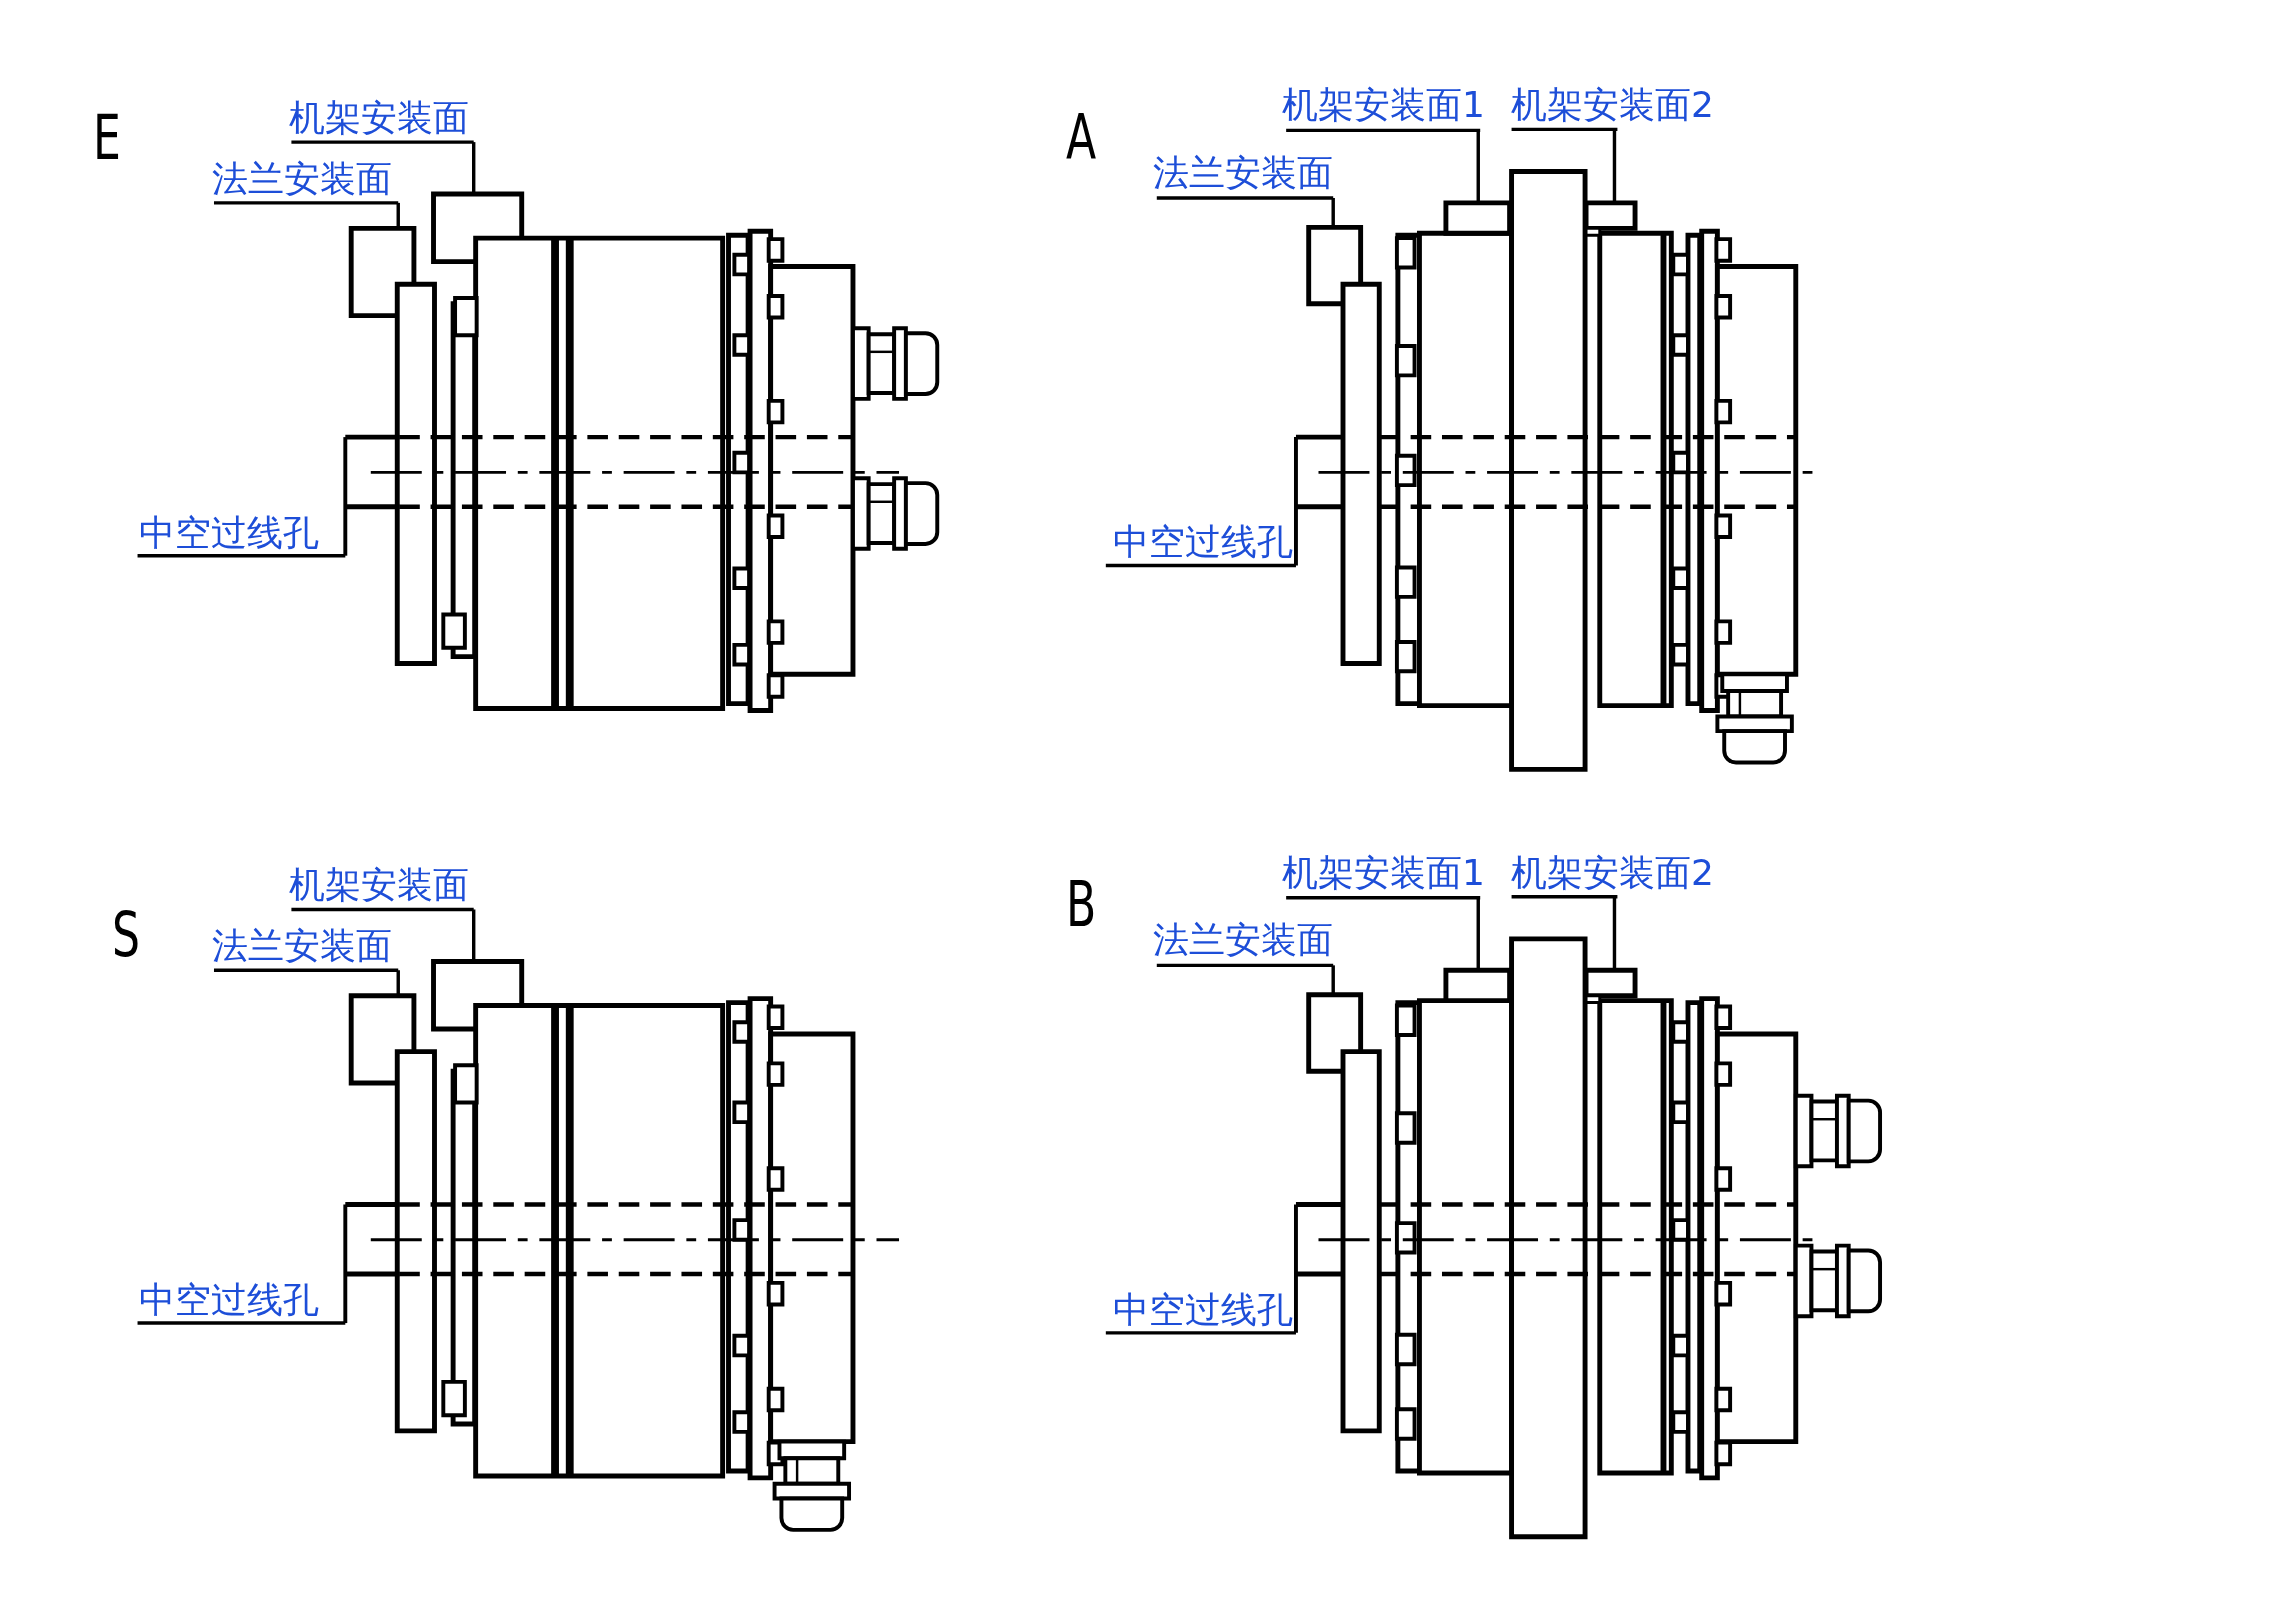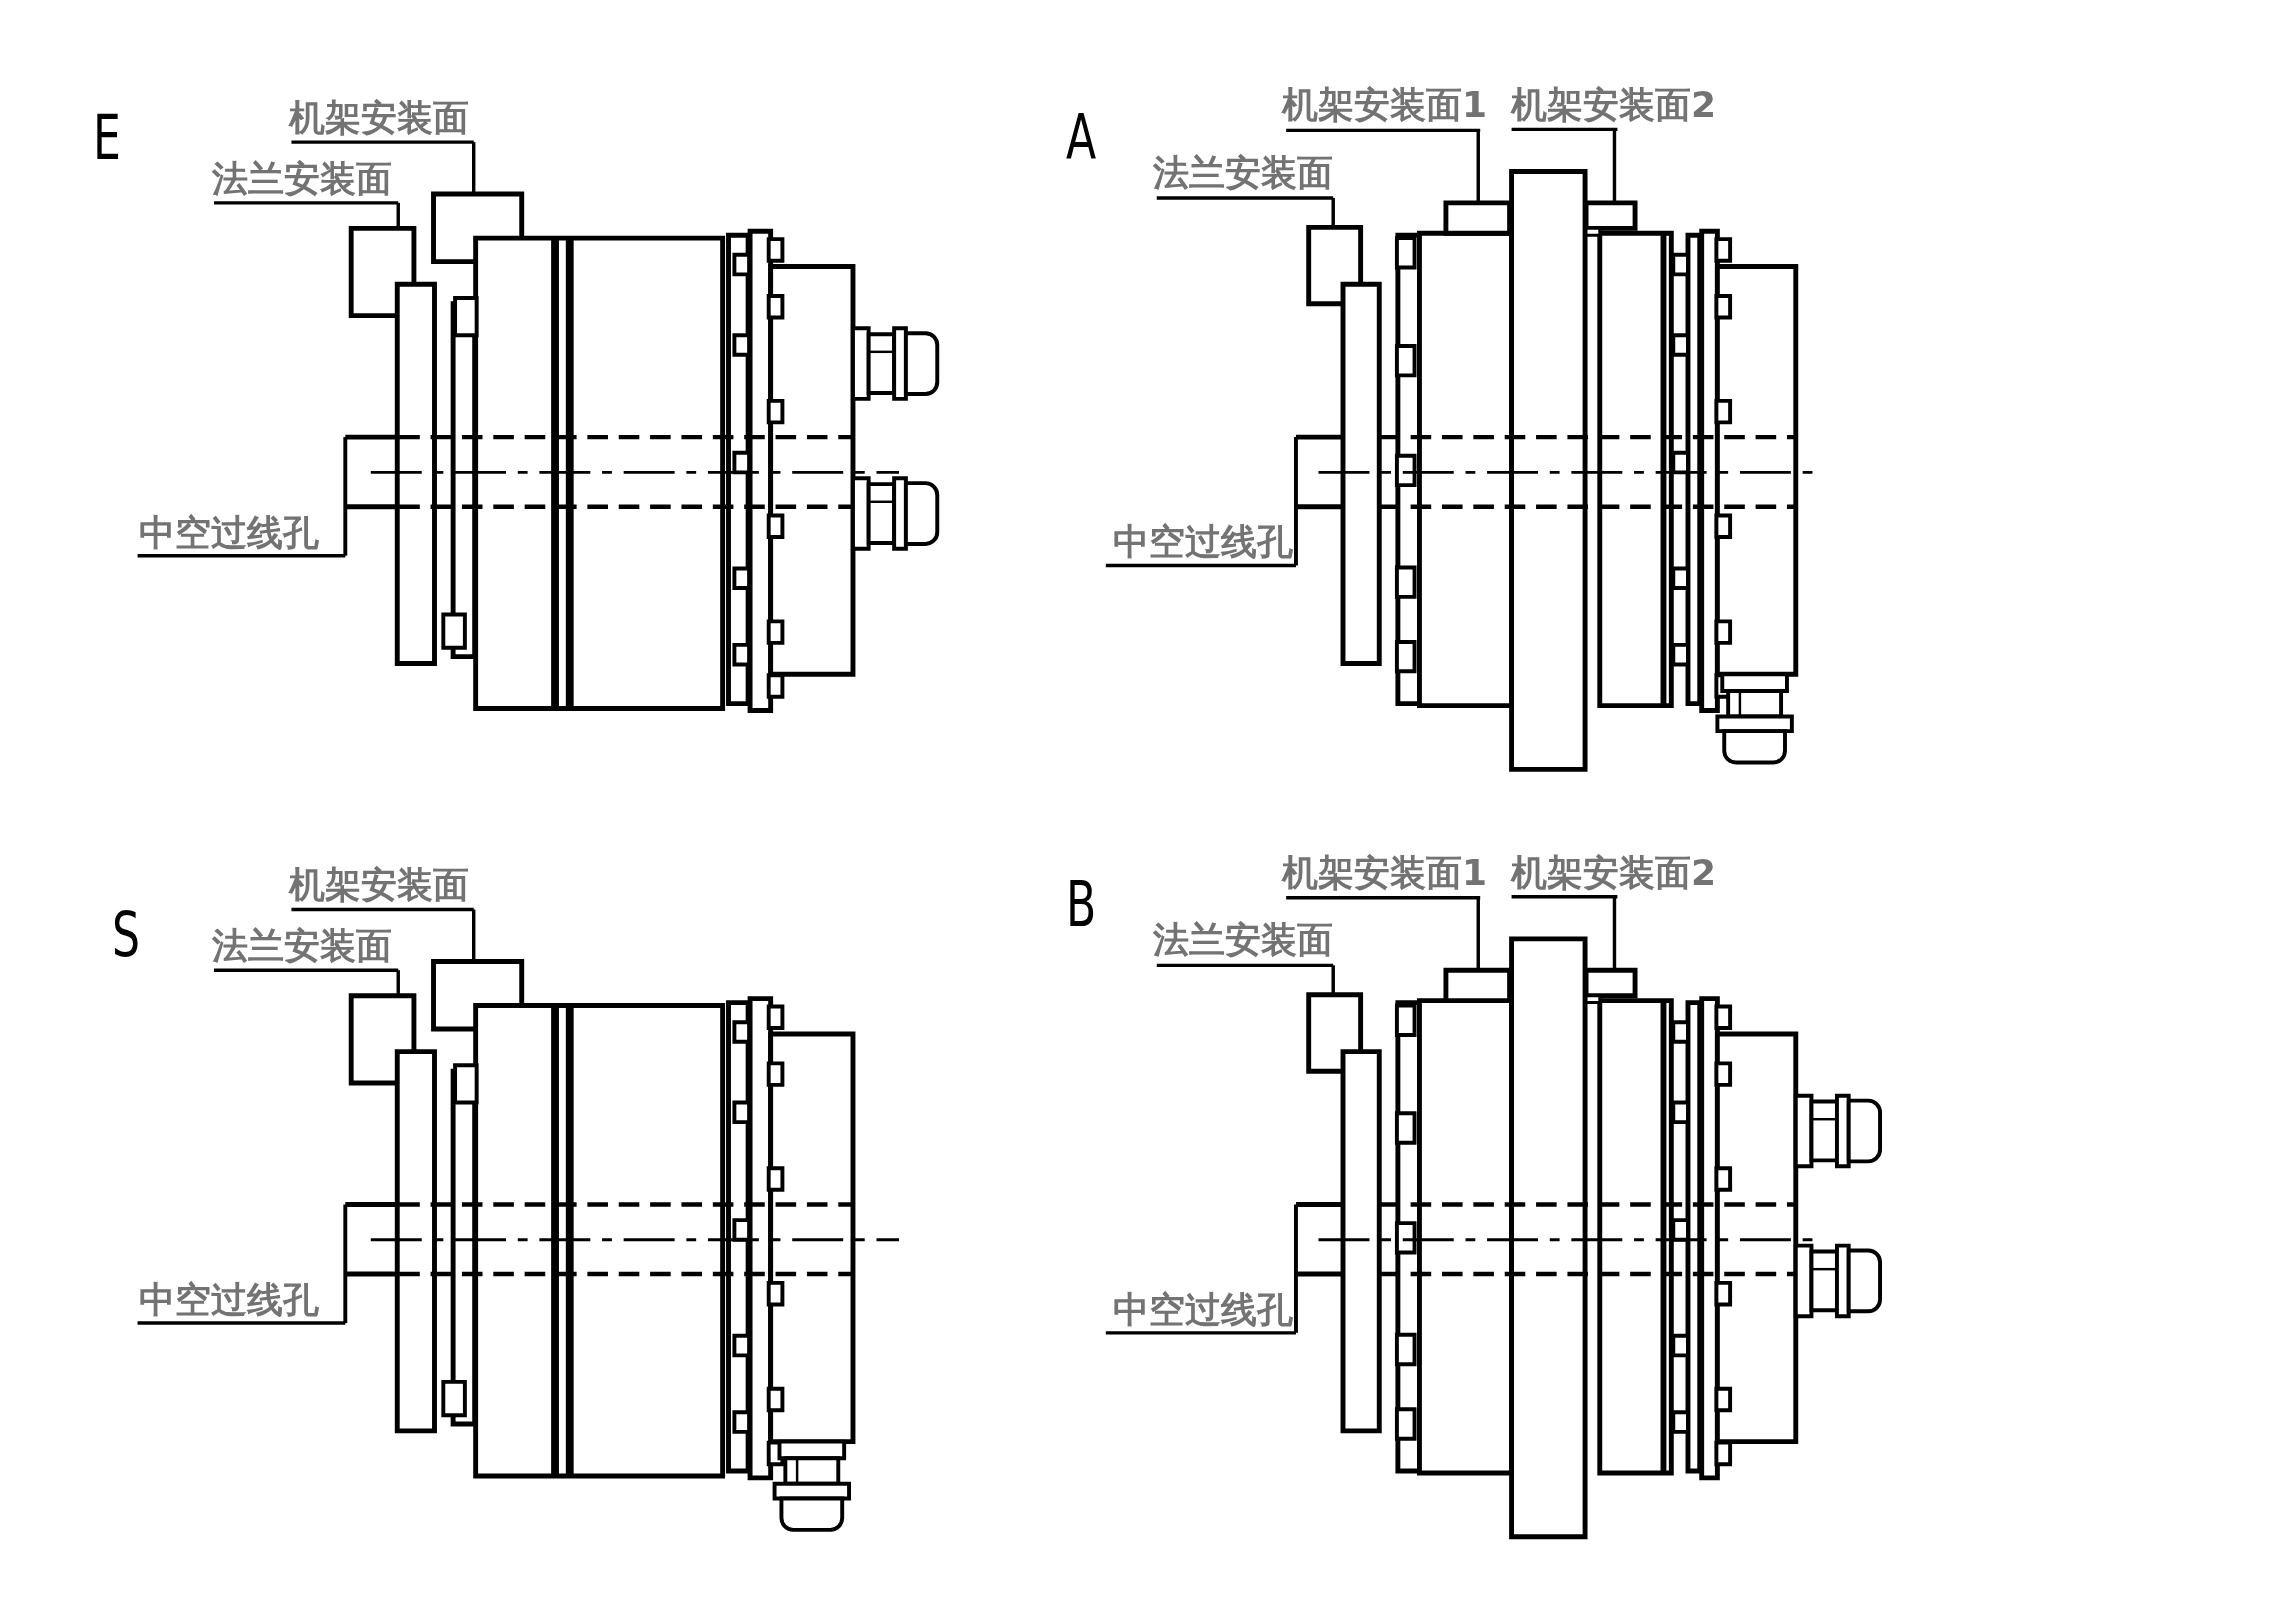--- a/index.html
+++ b/index.html
@@ -1,20 +1,20 @@
 <!DOCTYPE html>
 <html><head>
 <meta charset="utf-8">
 <style>
   html,body{margin:0;padding:0;background:#fff;}
   .page{position:relative;width:2293px;height:1621px;background:#fff;
         font-family:"DejaVu Sans",sans-serif;overflow:hidden;}
   .page svg{position:absolute;left:0;top:0;}
-  .lbl{position:absolute;white-space:nowrap;font-weight:bold;font-size:36px;
-       line-height:1.08;color:#737373;letter-spacing:0;}
+  .lbl{position:absolute;white-space:nowrap;font-weight:normal;font-size:36px;
+       line-height:1.08;color:#1d4ed8;letter-spacing:0;}
   .letter{position:absolute;white-space:nowrap;font-weight:400;font-size:63px;
           color:#000;transform:scaleX(.7);transform-origin:left top;}
 </style>
 </head>
 <body>
 
 <div class="page">
 
   <svg id="drawing" width="2293" height="1621" viewBox="0 0 2339 1654">
       <g>

